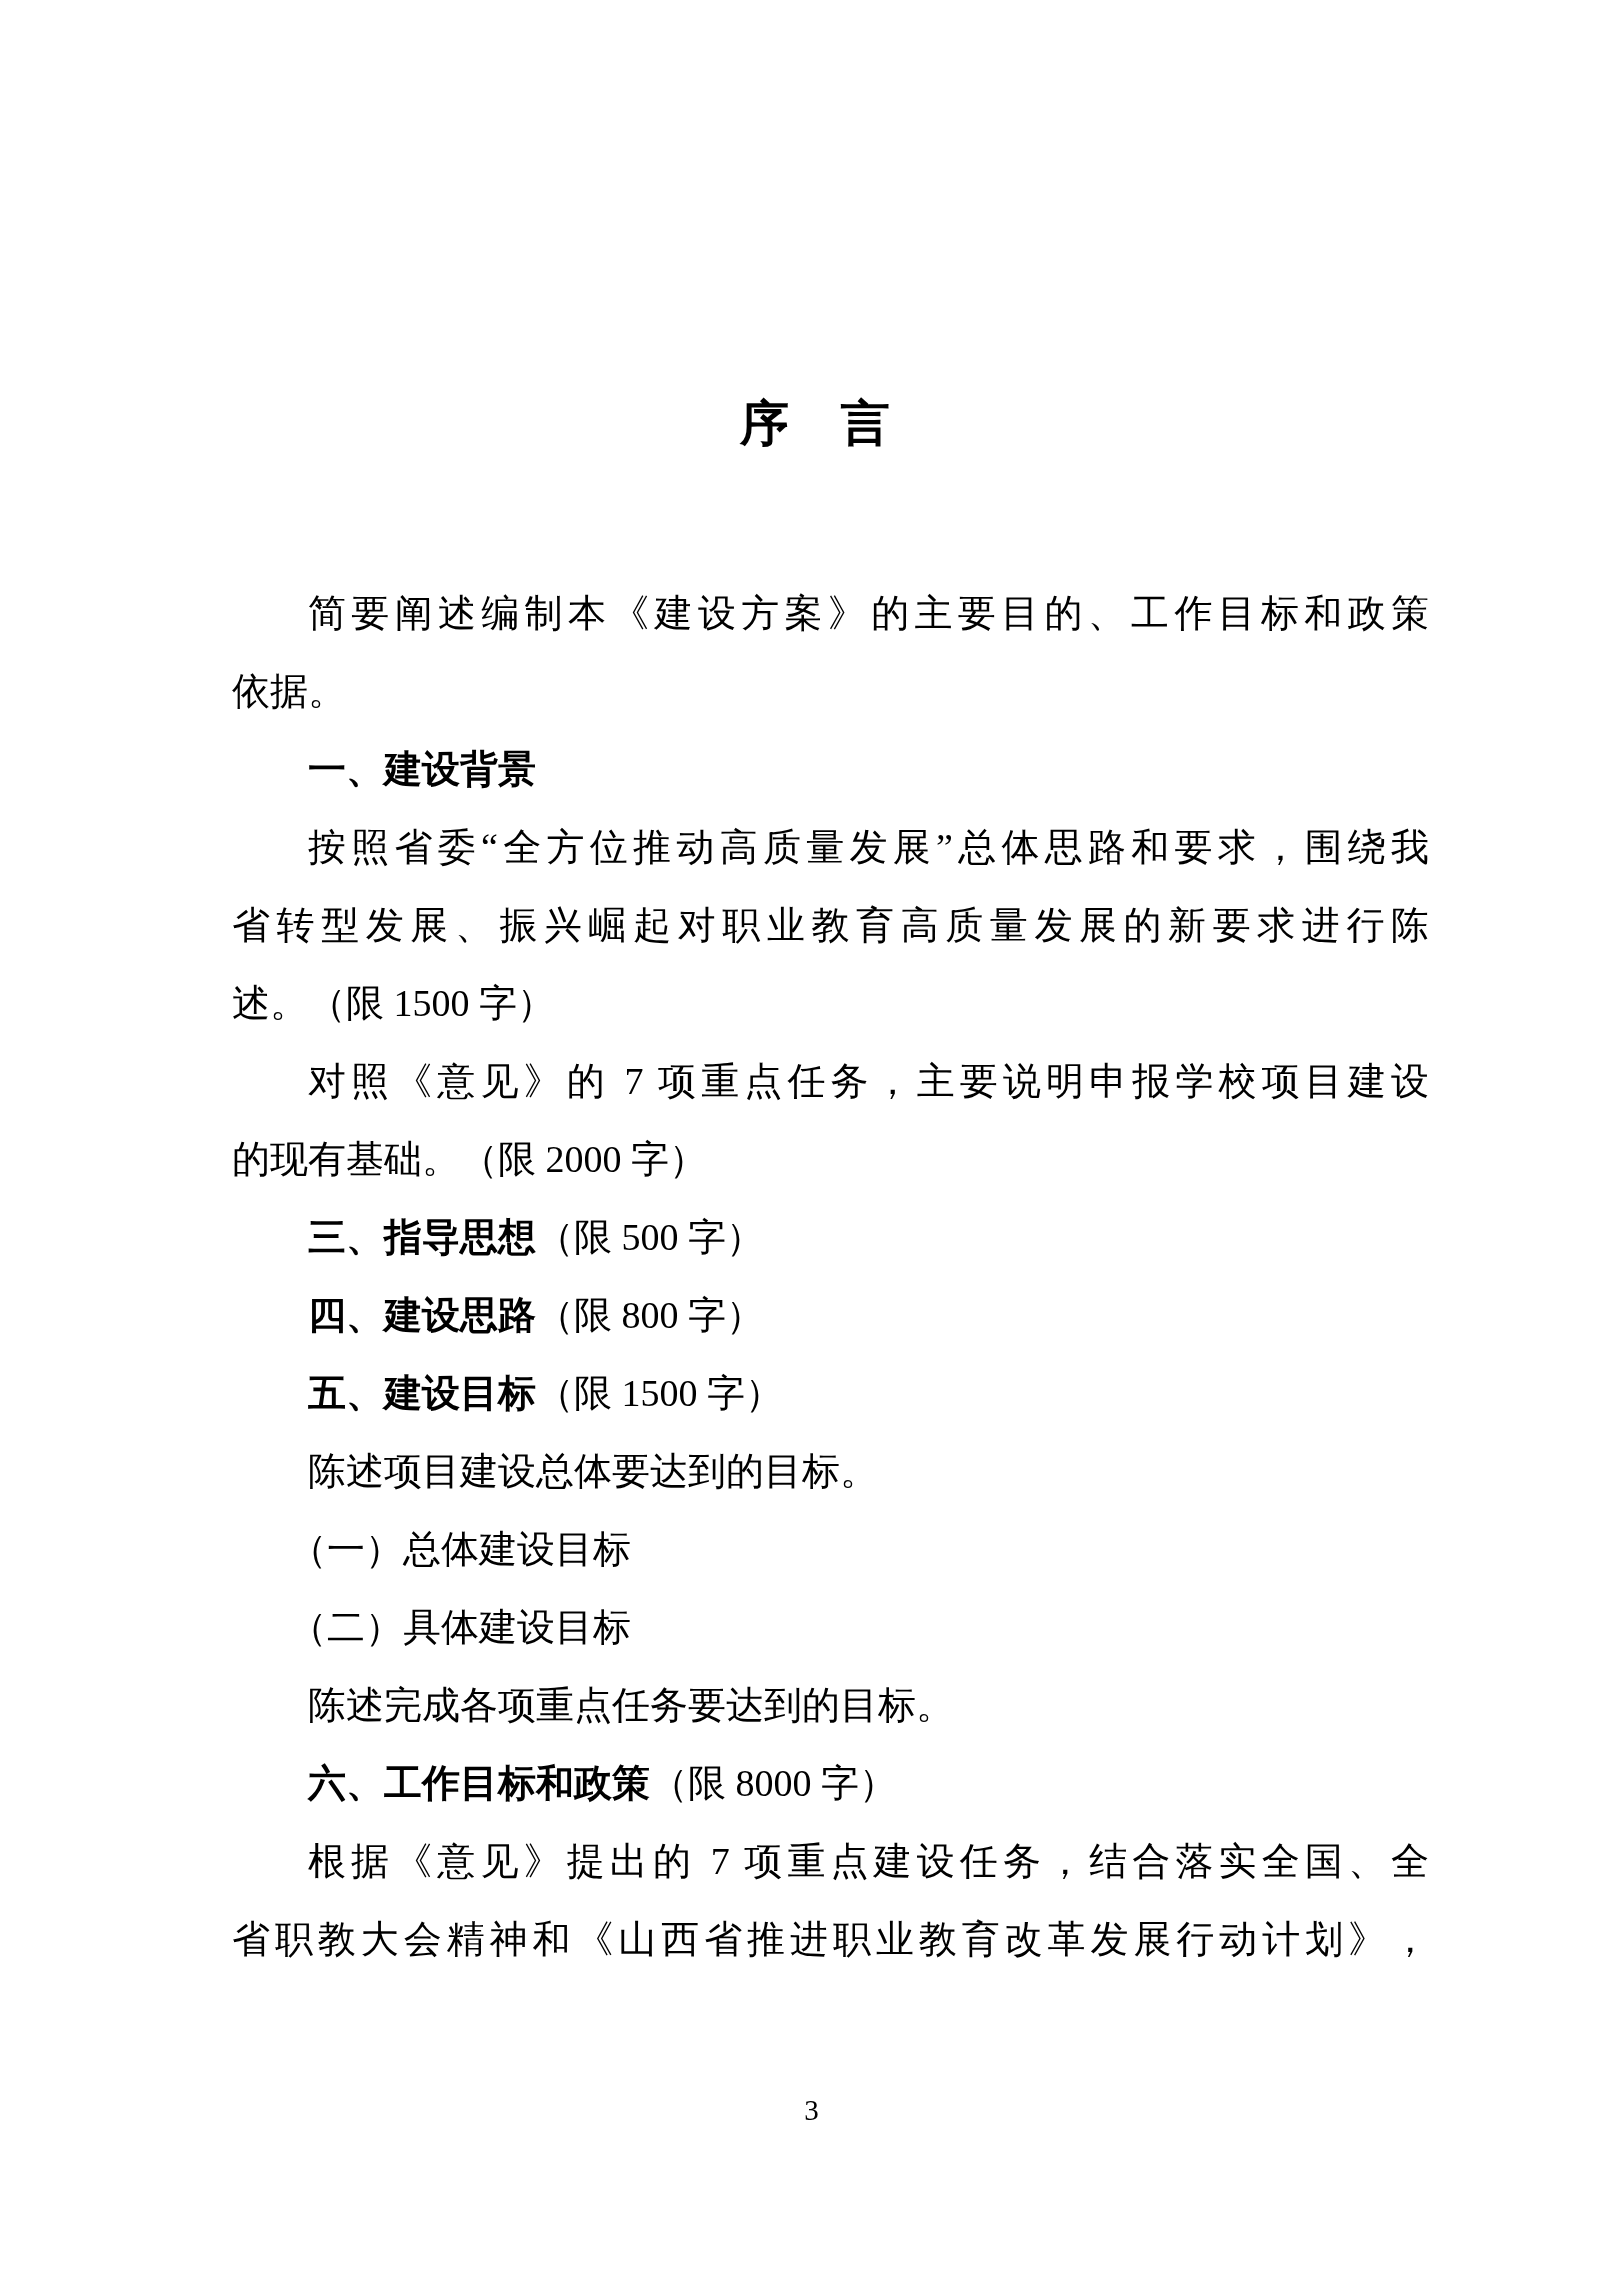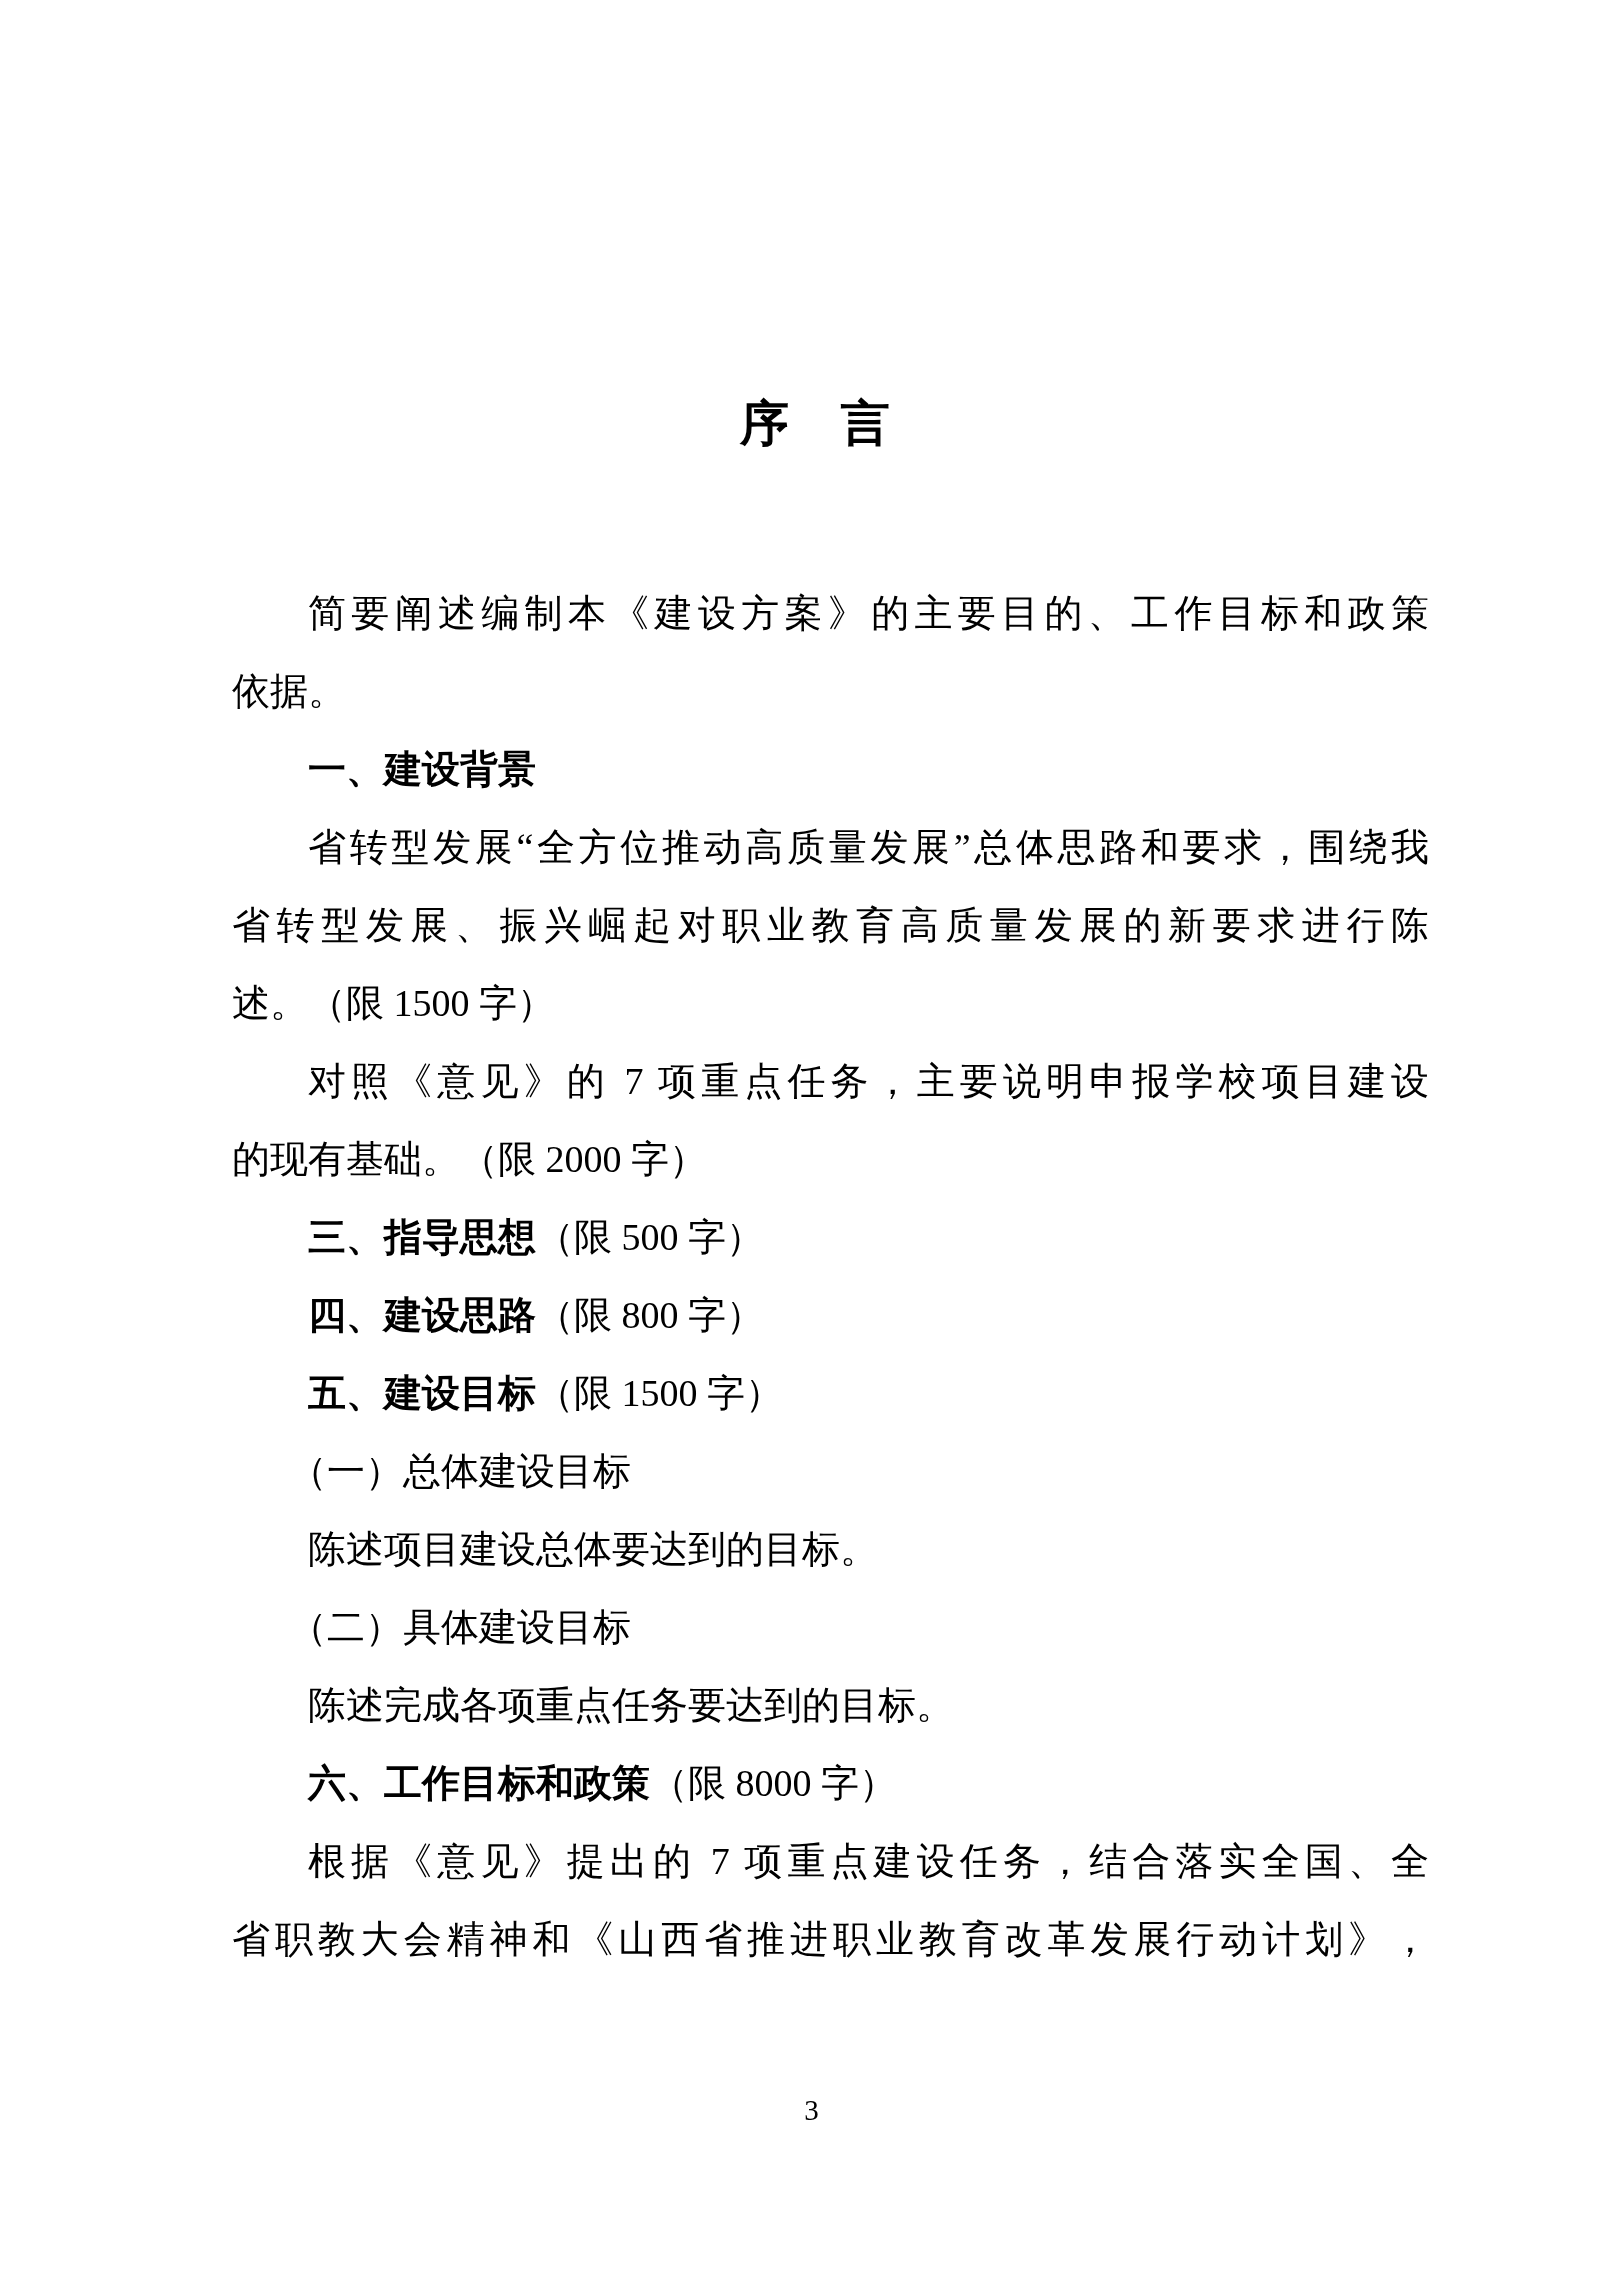--- a/index.html
+++ b/index.html
@@ -77,40 +77,40 @@
   <div class="doc-title">序　言</div>
 
   <div class="lines">
 
     <div class="line ind2 fill"><span class="r">简要阐述编制本《建设方案》的主要目的、工作目标和政策</span></div>
 
     <div class="line"><span class="r">依据。</span></div>
 
     <div class="line ind2"><span class="h">一、建设背景</span></div>
 
-    <div class="line ind2 fill"><span class="r">省转型发展“全方位推动高质量发展”总体思路和要求，围绕我</span></div>
+    <div class="line ind2 fill"><span class="r">按照省委“全方位推动高质量发展”总体思路和要求，围绕我</span></div>
 
     <div class="line fill"><span class="r">省转型发展、振兴崛起对职业教育高质量发展的新要求进行陈</span></div>
 
     <div class="line"><span class="r">述。（限 1500 字）</span></div>
 
 
     <div class="line ind2 fill"><span class="r">对照《意见》的 7 项重点任务，主要说明申报学校项目建设</span></div>
 
     <div class="line"><span class="r">的现有基础。（限 2000 字）</span></div>
 
     <div class="line ind2"><span class="h">三、指导思想</span><span class="r">（限 500 字）</span></div>
 
     <div class="line ind2"><span class="h">四、建设思路</span><span class="r">（限 800 字）</span></div>
 
     <div class="line ind2"><span class="h">五、建设目标</span><span class="r">（限 1500 字）</span></div>
 
+    <div class="line ind2"><span class="r">陈述项目建设总体要达到的目标。</span></div>
+
     <div class="line ind15"><span class="r">（一）总体建设目标</span></div>
-
-    <div class="line ind2"><span class="r">陈述项目建设总体要达到的目标。</span></div>
 
     <div class="line ind15"><span class="r">（二）具体建设目标</span></div>
 
     <div class="line ind2"><span class="r">陈述完成各项重点任务要达到的目标。</span></div>
 
     <div class="line ind2"><span class="h">六、工作目标和政策</span><span class="r">（限 8000 字）</span></div>
 
     <div class="line ind2 fill"><span class="r">根据《意见》提出的 7 项重点建设任务，结合落实全国、全</span></div>
 
     <div class="line fill"><span class="r">省职教大会精神和《山西省推进职业教育改革发展行动计划》，</span></div>

